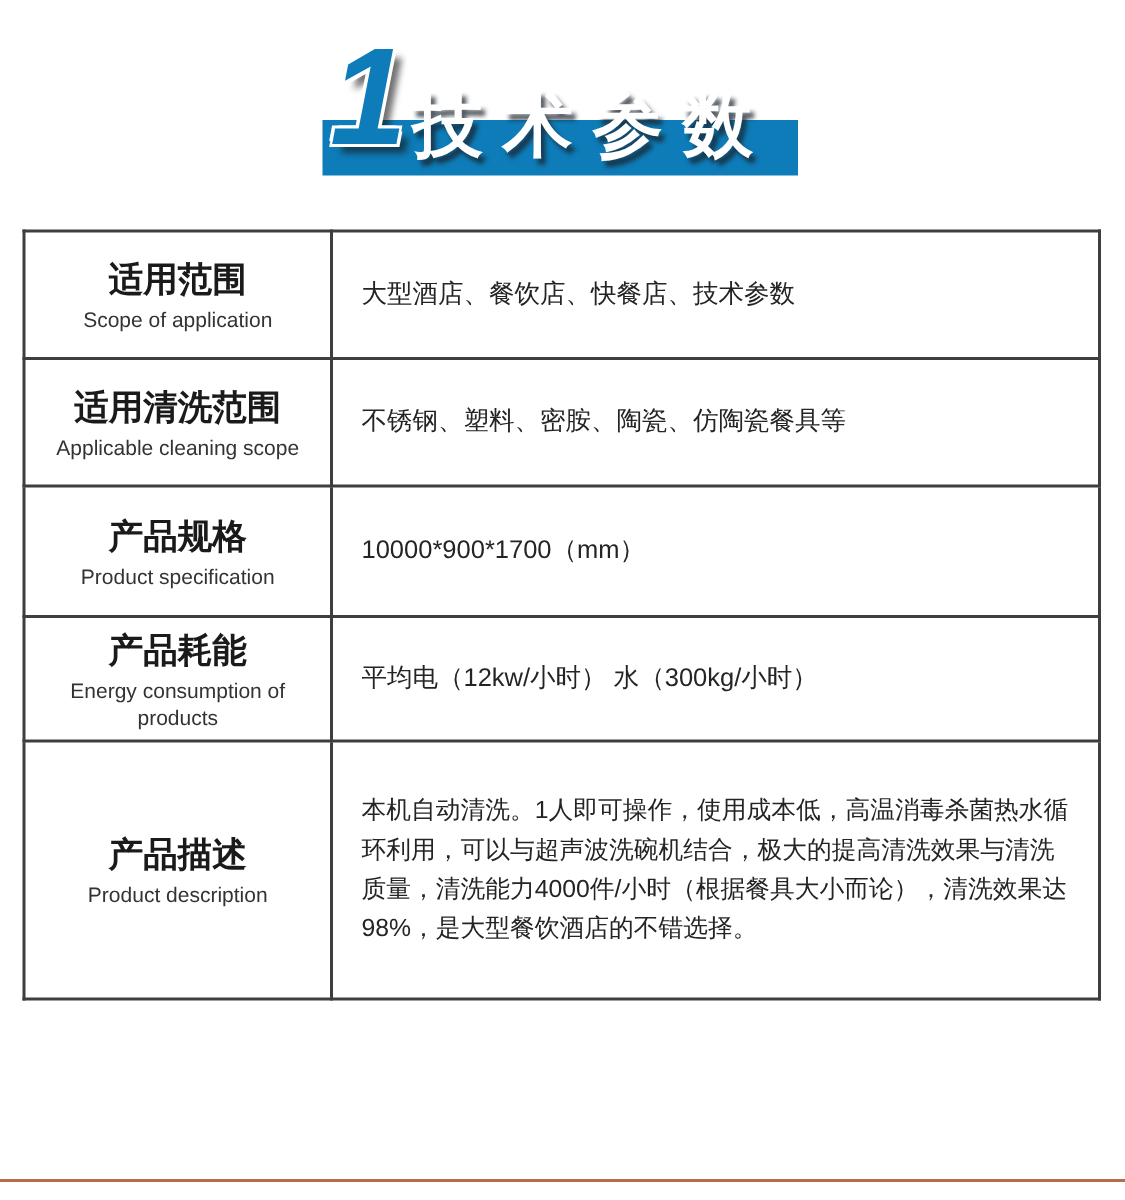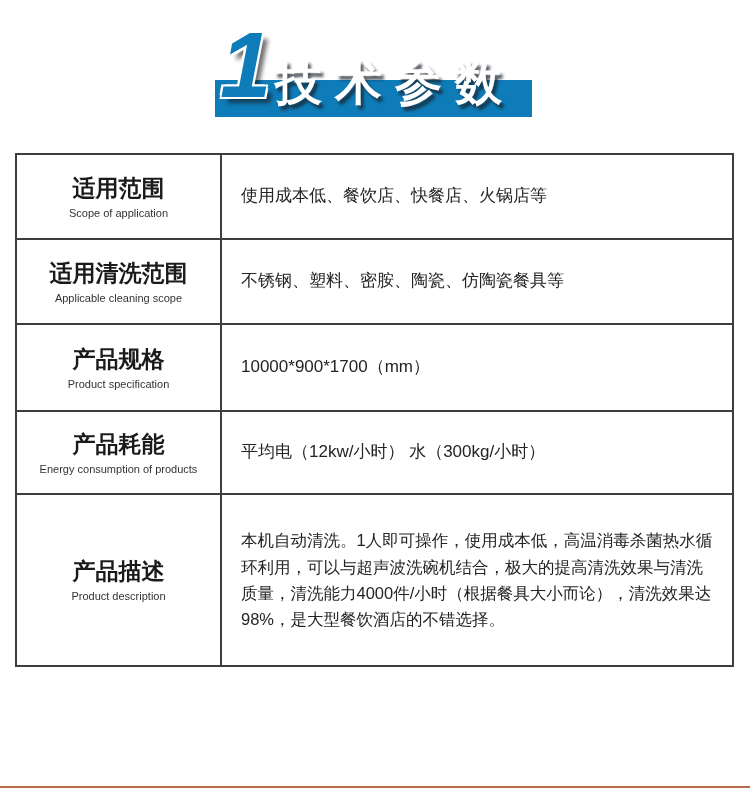--- a/index.html
+++ b/index.html
@@ -79,21 +79,21 @@
     text-align: center;
     padding: 4px 8px;
   }
   .label-zh {
     font-size: 23px;
     font-weight: bold;
     color: #1a1a1a;
     line-height: 1.35;
   }
   .label-en {
-    font-size: 11px;
+    font-size: 14px;
     color: #333333;
     line-height: 1.3;
     margin-top: 2px;
   }
   td.value-cell {
     padding: 10px 18px 10px 19px;
     font-size: 17px;
     color: #242424;
     line-height: 1.65;
     text-align: left;
@@ -125,21 +125,21 @@
     <div class="zh-title">技术参数</div>
   </div>
 
   <table class="spec">
     <tbody>
       <tr class="r1">
         <td class="label-cell">
           <div class="label-zh">适用范围</div>
           <div class="label-en">Scope of application</div>
         </td>
-        <td class="value-cell">使用成本低、餐饮店、快餐店、火锅店等</td>
+        <td class="value-cell">大型酒店、餐饮店、快餐店、技术参数</td>
       </tr>
       <tr class="r2">
         <td class="label-cell">
           <div class="label-zh">适用清洗范围</div>
           <div class="label-en">Applicable cleaning scope</div>
         </td>
         <td class="value-cell">不锈钢、塑料、密胺、陶瓷、仿陶瓷餐具等</td>
       </tr>
       <tr class="r3">
         <td class="label-cell">

